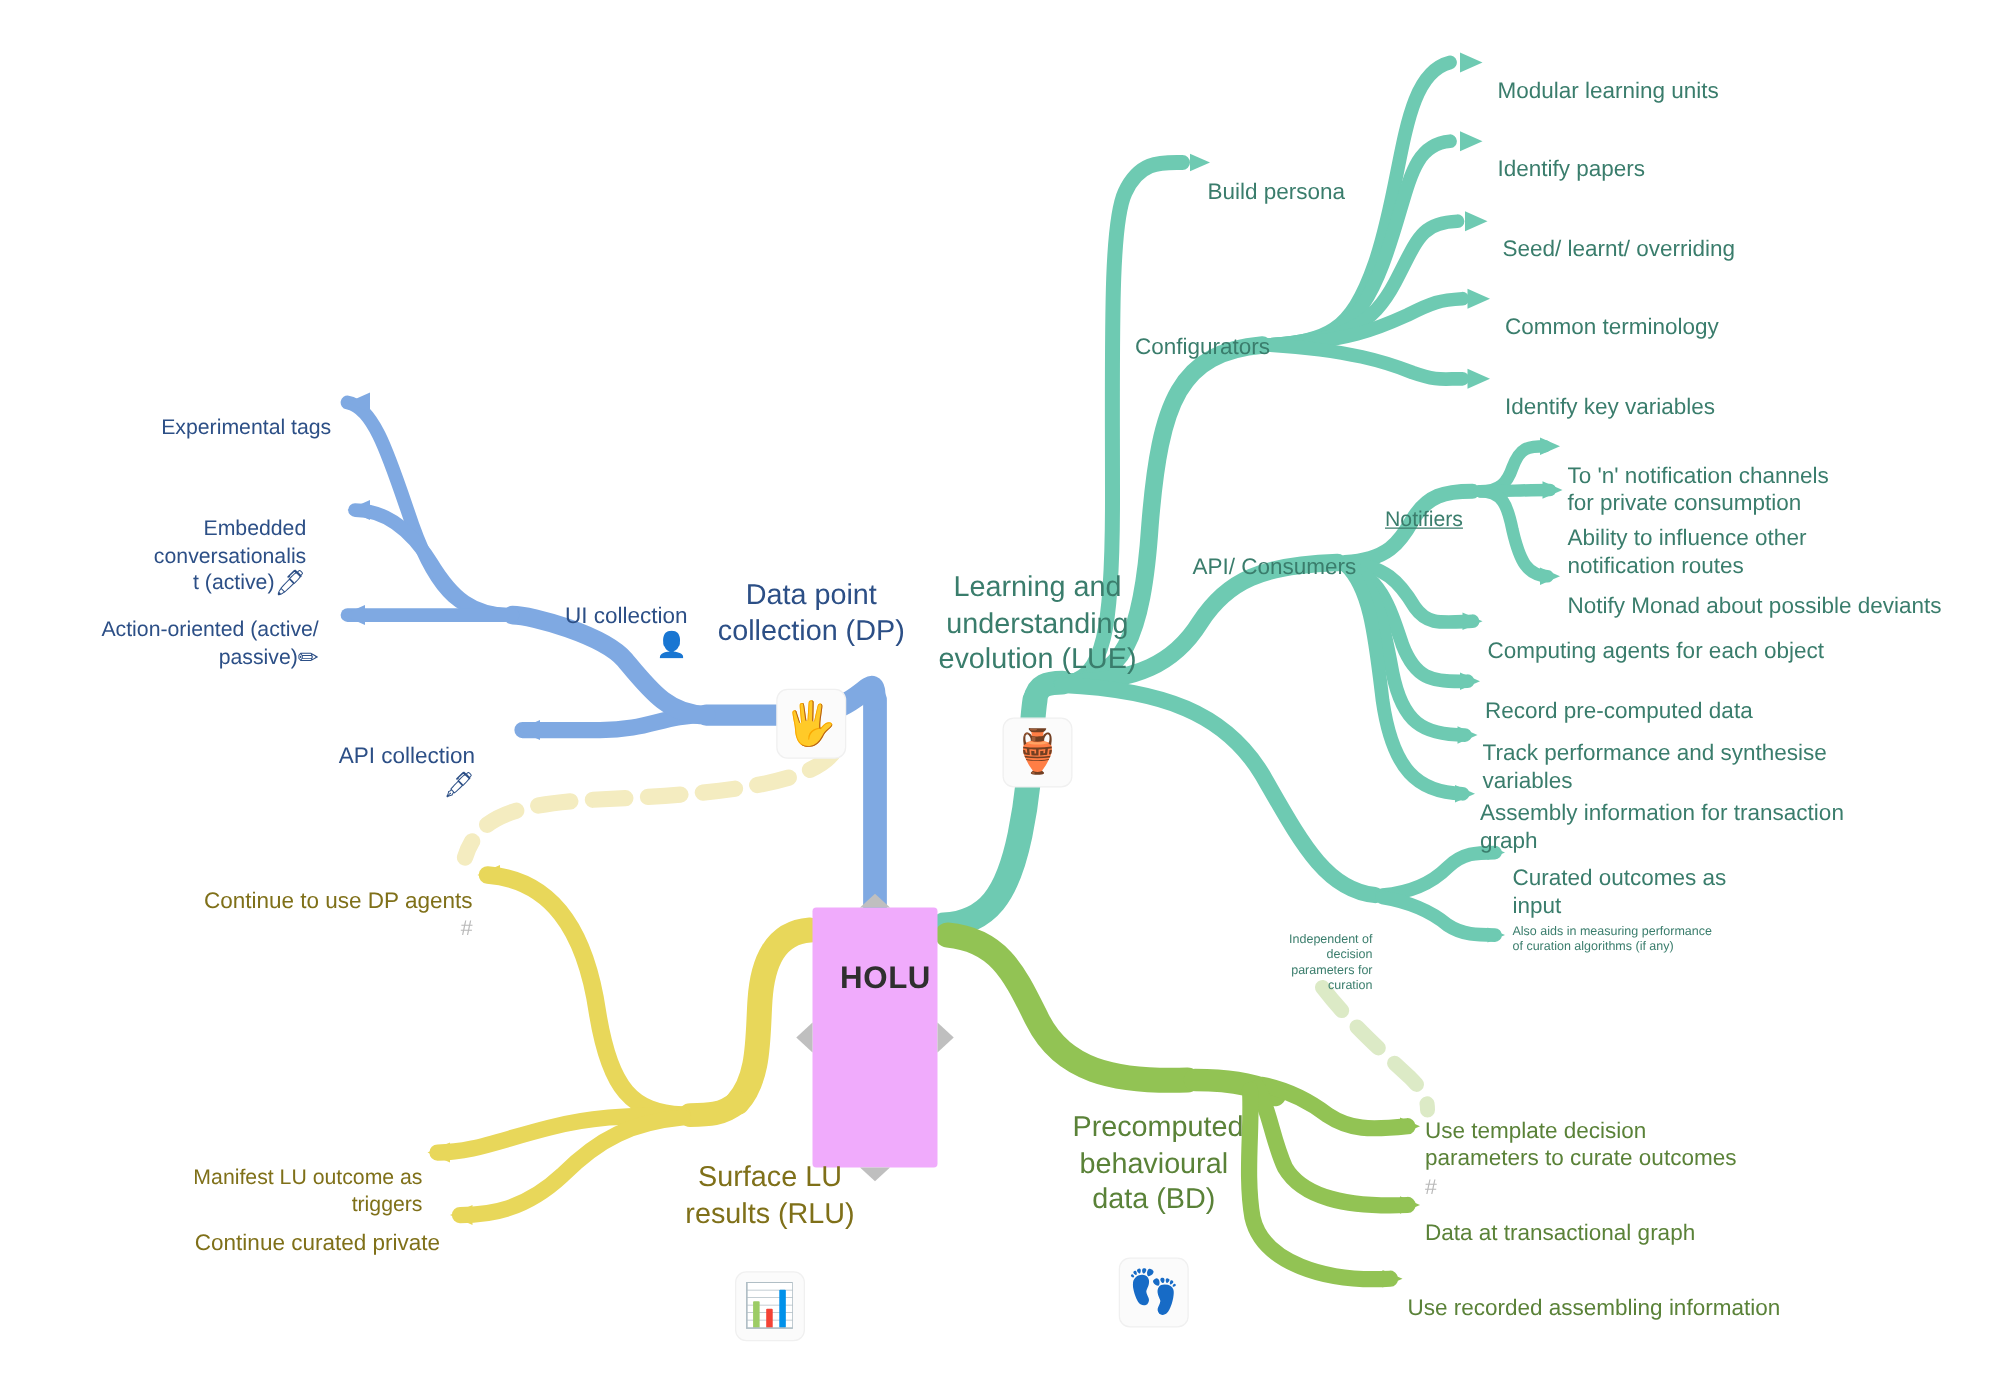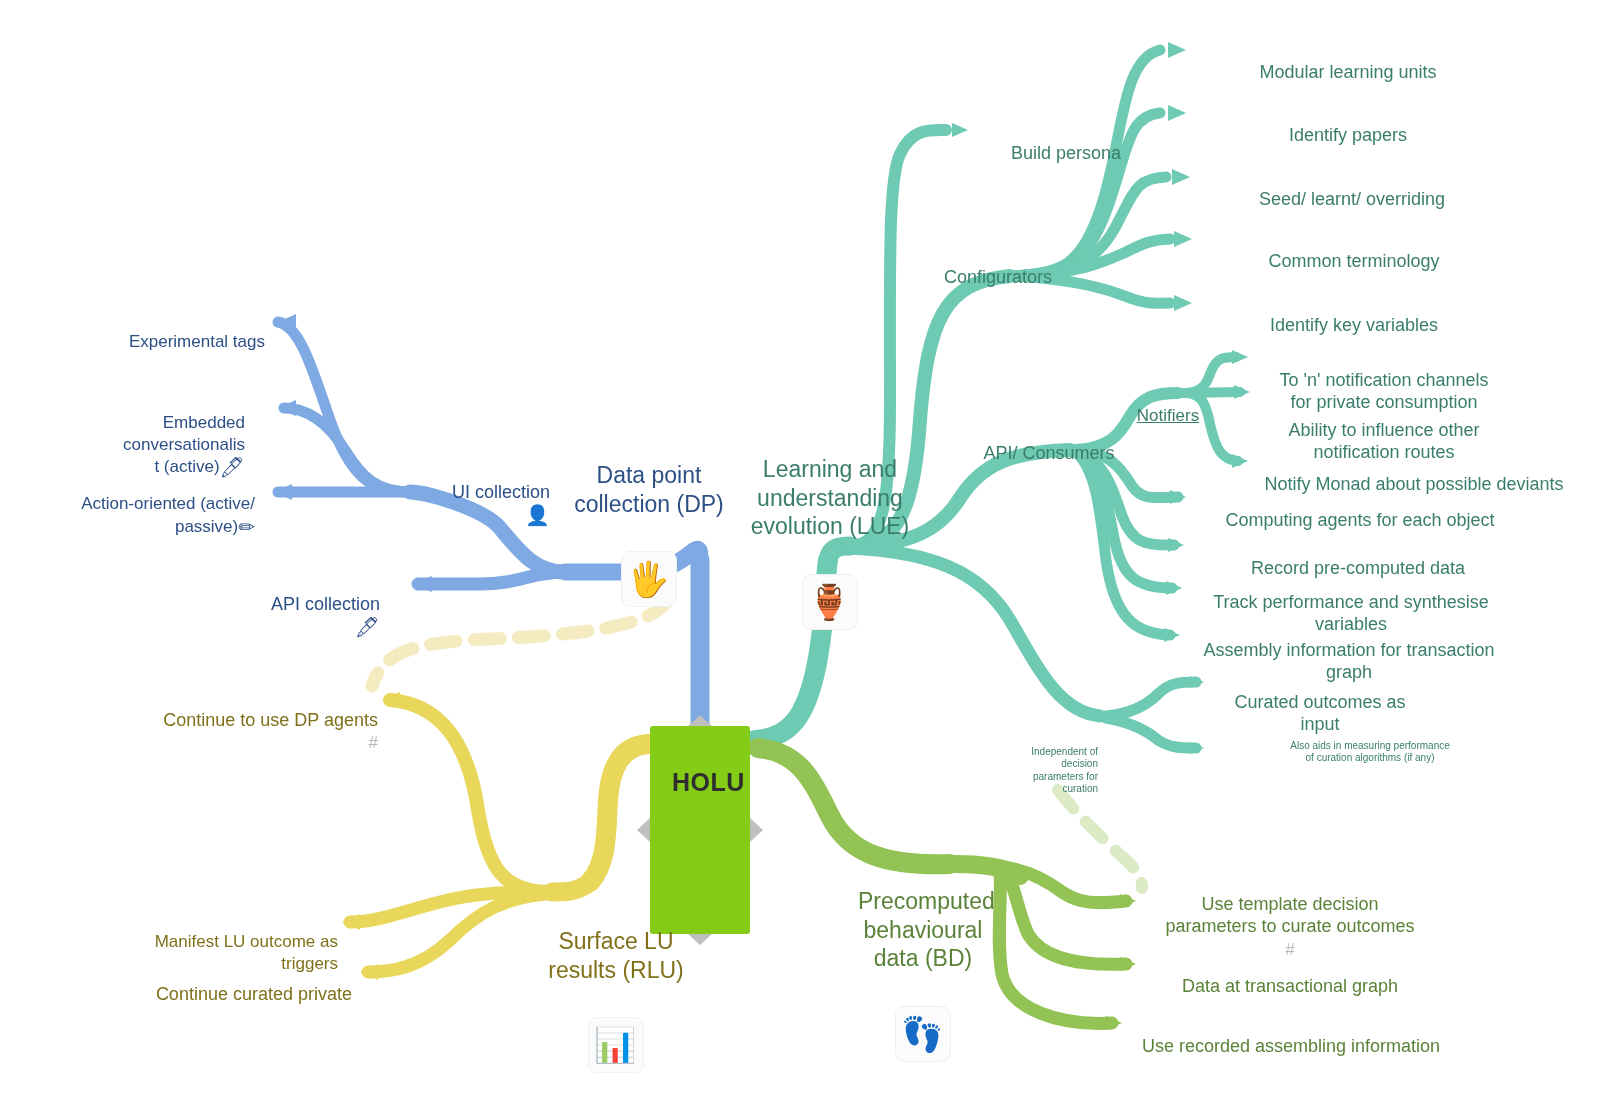--- a/index.html
+++ b/index.html
@@ -25,21 +25,21 @@
     pointer-events: none;
   }
   .node {
     position: absolute;
     box-sizing: border-box;
     line-height: 1.25;
     white-space: pre-line;
   }
   
   .root {
-    background: #84cc16;
+    background: #f0abfc;
     color: #2f2f2f;
     font-size: 25px;
     font-weight: bold;
     letter-spacing: .5px;
     padding: 10px 22px 10px 22px;
     border-radius: 3px;
     text-align: center;
   }
   .root-notch {
     position: absolute;
@@ -62,21 +62,21 @@
   .lbl { font-size: 17px; }
   .lbl.main { font-size: 23px; }
   .lbl.mid  { font-size: 18px; }
   .lbl.small{ font-size: 10px; }
 
   .c-blue  { color: #2c4f86; }
   .c-teal  { color: #3a7d6c; }
   .c-green { color: #5a8238; }
   .c-yellow{ color: #7f7019; }
   .ra { text-align: right; }
-  .la { text-align: center; }
+  .la { text-align: left; }
   .ca { text-align: center; }
 
   .hash { color: #b9b9b9; font-size: 17px; }
 
   
   .chip {
     display: inline-block;
     background: #fbfbfb;
     border: 1px solid #f0f0f0;
     border-radius: 9px;

